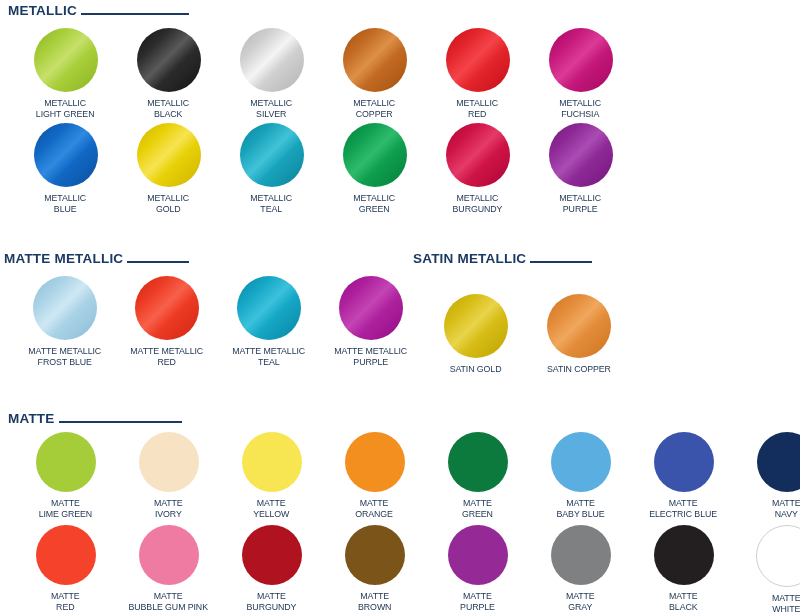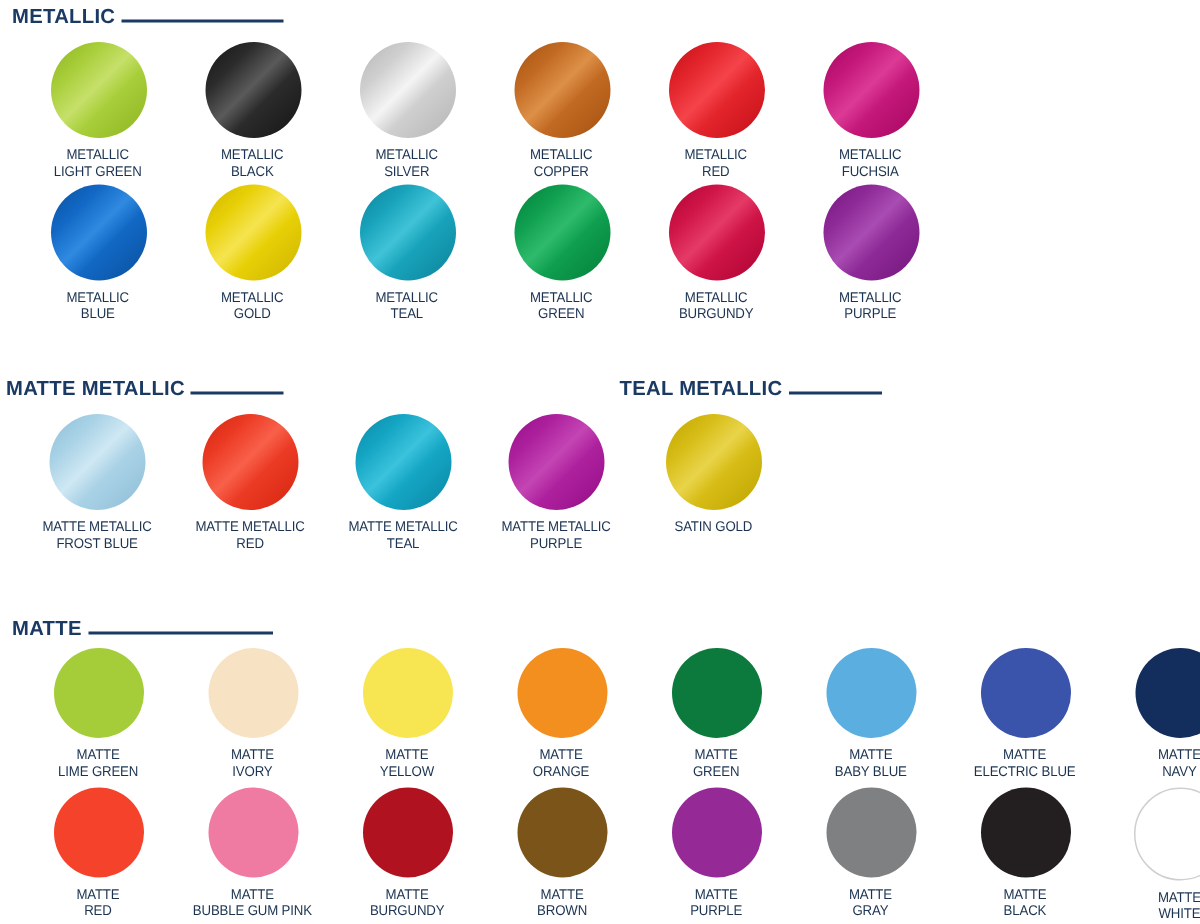--- a/index.html
+++ b/index.html
@@ -148,27 +148,31 @@
         <div class="label">MATTE METALLIC
 TEAL</div>
       </div>
       <div class="cell" style="width: 102px; height: 95px;">
         <div class="swatch" style="width: 64px; height: 64px; background: linear-gradient(135deg, rgb(147, 12, 133) 0%, rgb(174, 33, 158) 26%, rgb(196, 69, 180) 47%, rgb(174, 33, 158) 62%, rgb(147, 12, 133) 100%);"></div>
         <div class="label">MATTE METALLIC
 PURPLE</div>
       </div>
     </div>
     <div class="section-head" style="left: 413px; top: 252px;">
-      <div class="title">TEAL METALLIC</div>
+      <div class="title">SATIN METALLIC</div>
       <div class="rule" style="width: 62px;"></div>
     </div>
-    <div class="grid" style="left: 424px; top: 276px; width: 309px; align-items: flex-end;">
+    <div class="grid" style="left: 424px; top: 294px; width: 309px; align-items: flex-end;">
       <div class="cell" style="width: 103px; height: 95px;">
         <div class="swatch" style="width: 64px; height: 64px; background: linear-gradient(135deg, rgb(191, 164, 0) 0%, rgb(214, 188, 21) 26%, rgb(233, 212, 74) 47%, rgb(214, 188, 21) 62%, rgb(191, 164, 0) 100%);"></div>
         <div class="label">SATIN GOLD</div>
+      </div>
+      <div class="cell" style="width: 103px; height: 95px;">
+        <div class="swatch" style="width: 64px; height: 64px; background: linear-gradient(135deg, rgb(207, 116, 32) 0%, rgb(226, 139, 56) 26%, rgb(240, 167, 92) 47%, rgb(226, 139, 56) 62%, rgb(207, 116, 32) 100%);"></div>
+        <div class="label">SATIN COPPER</div>
       </div>
     </div>
     <div class="section-head" style="left: 8px; top: 412px;">
       <div class="title">MATTE</div>
       <div class="rule" style="width: 123px;"></div>
     </div>
     <div class="grid" style="left: 14px; top: 432px; width: 824px;">
       <div class="cell" style="width: 103px; height: 93px;">
         <div class="swatch" style="width: 60px; height: 60px; background: rgb(165, 205, 57);"></div>
         <div class="label">MATTE

